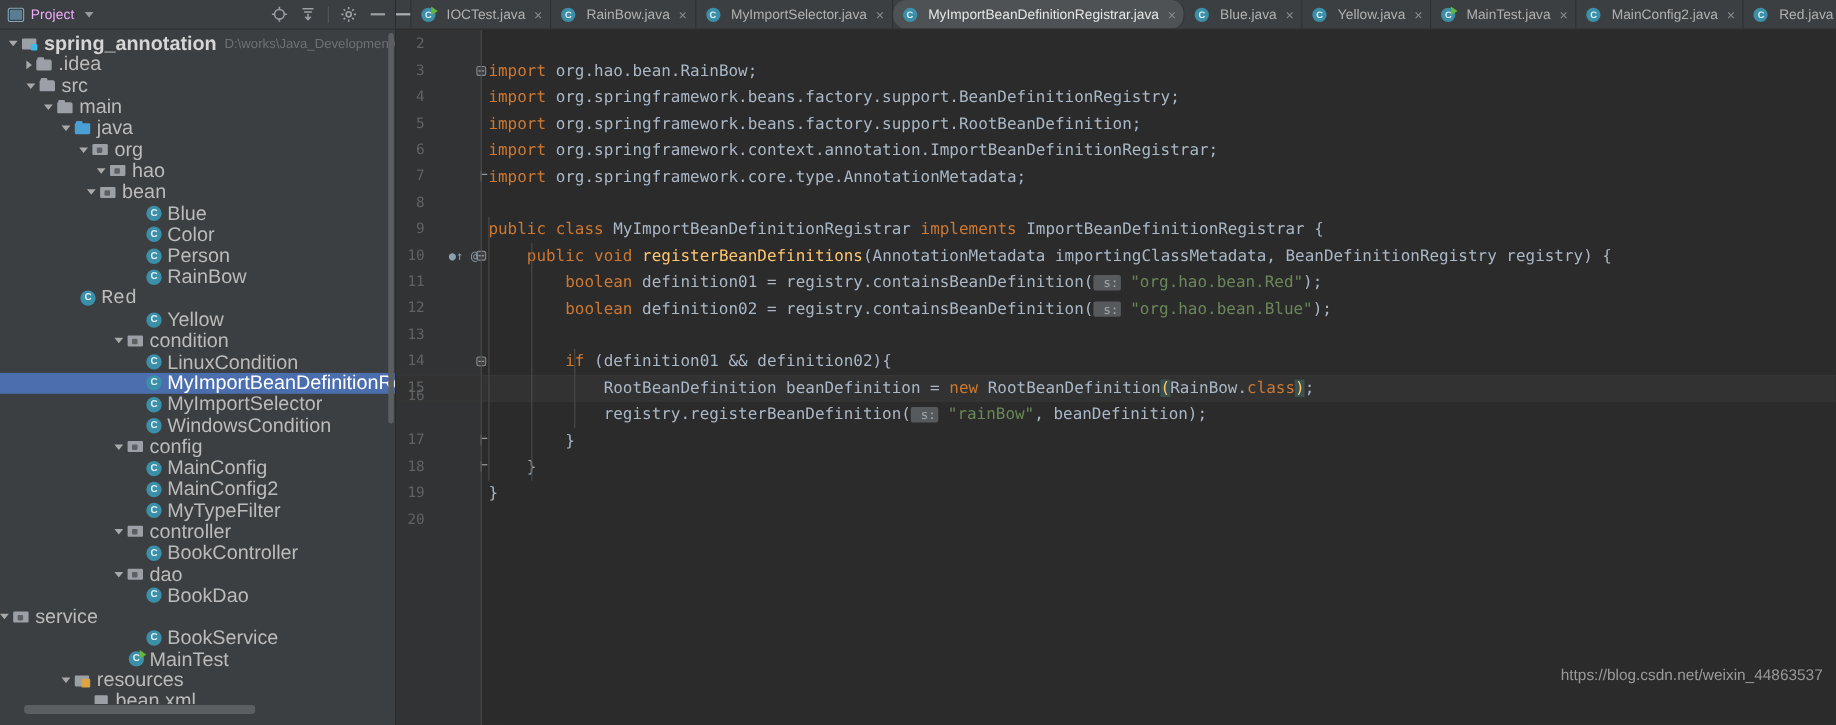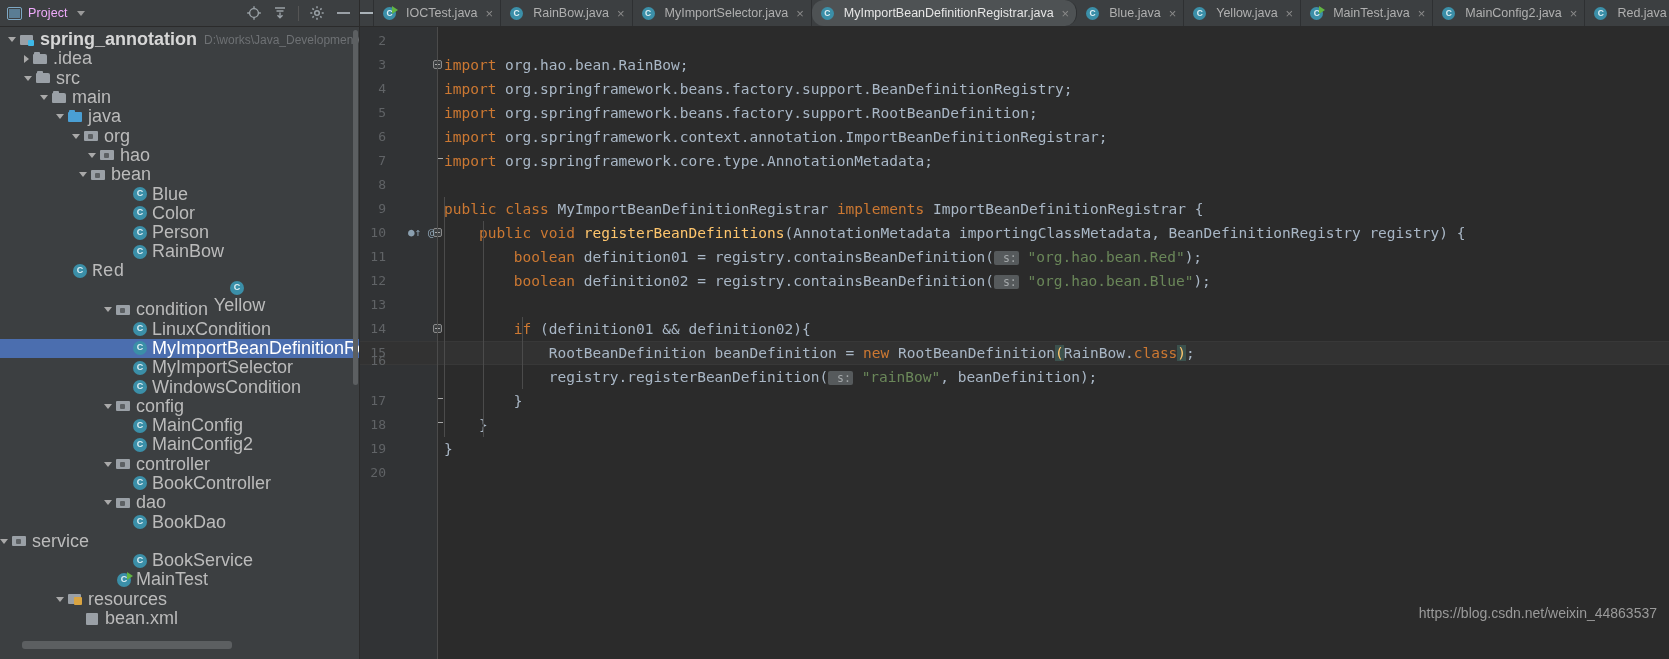--- a/index.html
+++ b/index.html
@@ -329,21 +329,21 @@
         <div class="row" style="padding-left: 120px;">
           <span class="arrow none"></span>
           <span class="ico cls"></span>
           <span class="lbl">RainBow</span>
         </div>
         <div class="row" style="padding-left: 60px; font-family: Liberation Mono, monospace;">
           <span class="arrow none"></span>
           <span class="ico cls"></span>
           <span class="lbl">Red</span>
         </div>
-        <div class="row" style="padding-left: 120px; flex-direction: column;">
+        <div class="row" style="padding-left: 120px;">
           <span class="arrow none"></span>
           <span class="ico cls"></span>
           <span class="lbl">Yellow</span>
         </div>
         <div class="row" style="padding-left: 104px;">
           <span class="arrow down"></span>
           <span class="ico pkg"></span>
           <span class="lbl">condition</span>
         </div>
         <div class="row" style="padding-left: 120px;">
@@ -373,20 +373,25 @@
         </div>
         <div class="row" style="padding-left: 120px;">
           <span class="arrow none"></span>
           <span class="ico cls"></span>
           <span class="lbl">MainConfig</span>
         </div>
         <div class="row" style="padding-left: 120px;">
           <span class="arrow none"></span>
           <span class="ico cls"></span>
           <span class="lbl">MainConfig2</span>
+        </div>
+        <div class="row" style="padding-left: 120px;">
+          <span class="arrow none"></span>
+          <span class="ico cls"></span>
+          <span class="lbl">MyTypeFilter</span>
         </div>
         <div class="row" style="padding-left: 104px;">
           <span class="arrow down"></span>
           <span class="ico pkg"></span>
           <span class="lbl">controller</span>
         </div>
         <div class="row" style="padding-left: 120px;">
           <span class="arrow none"></span>
           <span class="ico cls"></span>
           <span class="lbl">BookController</span>

